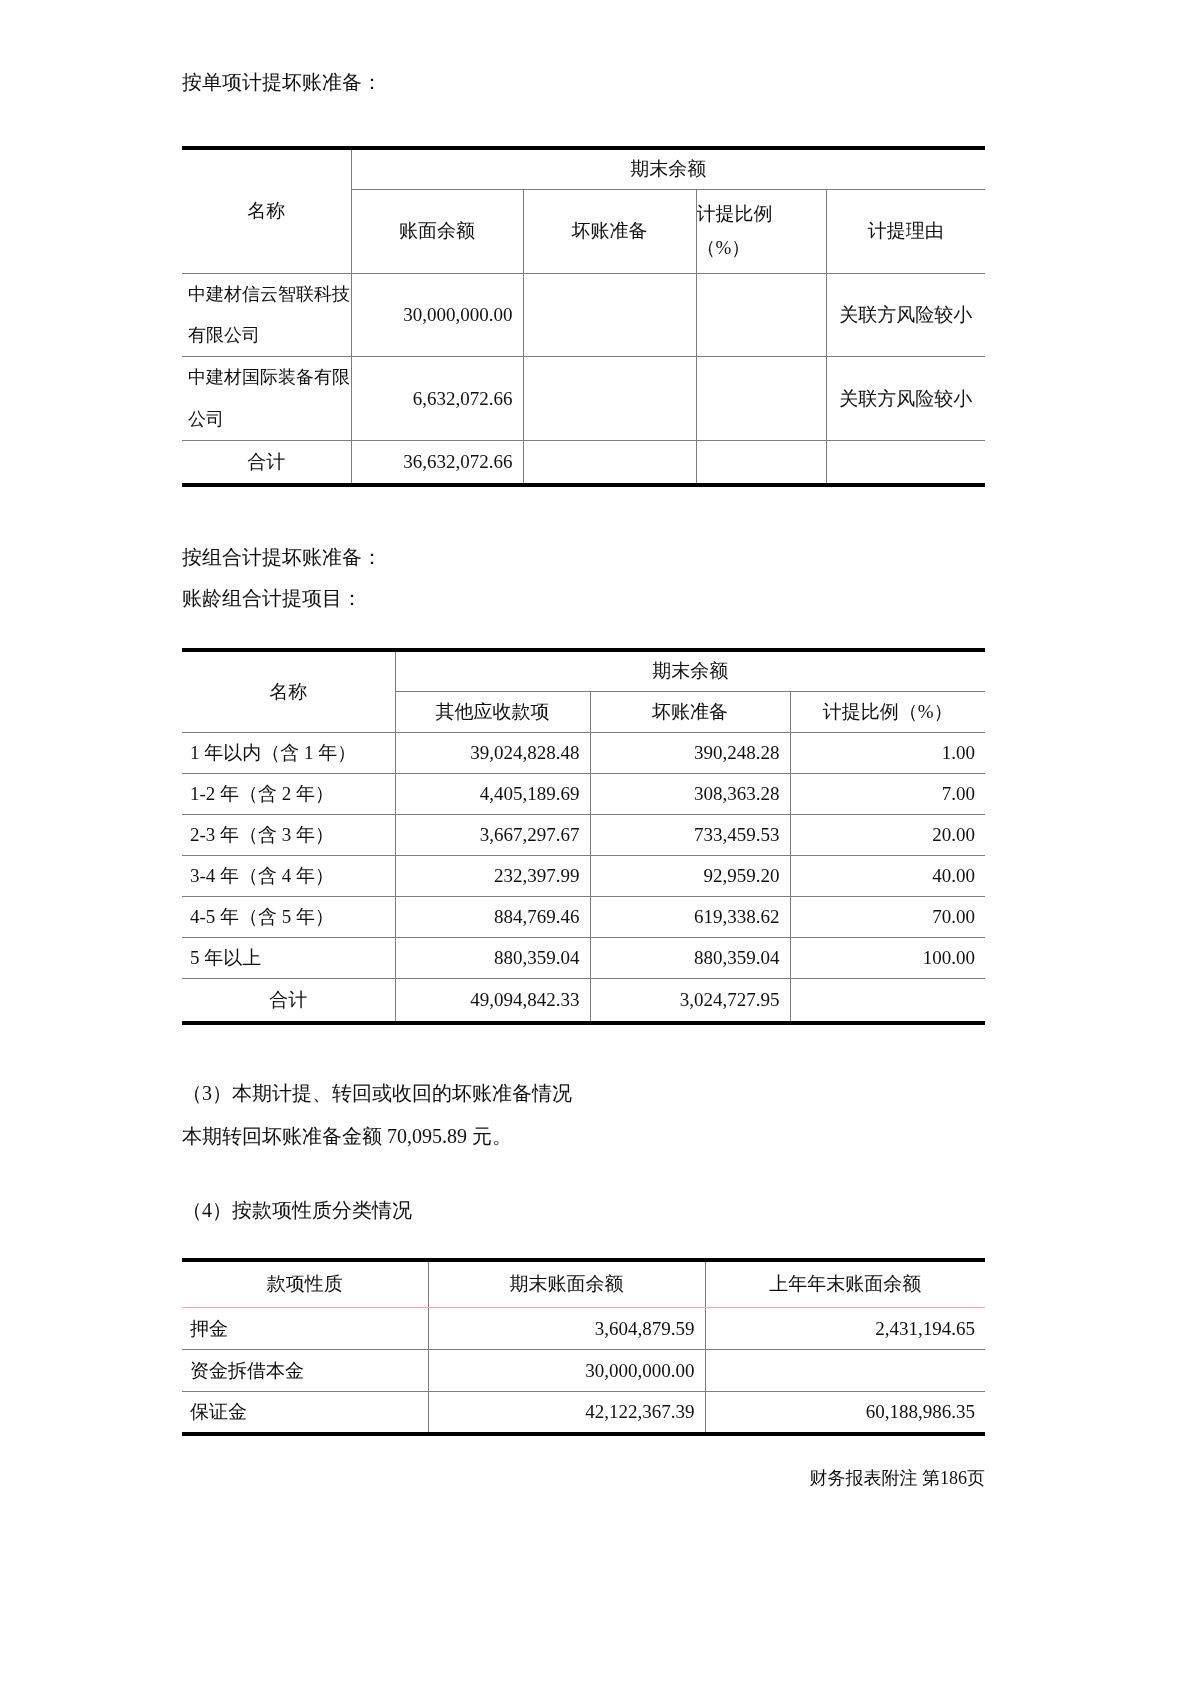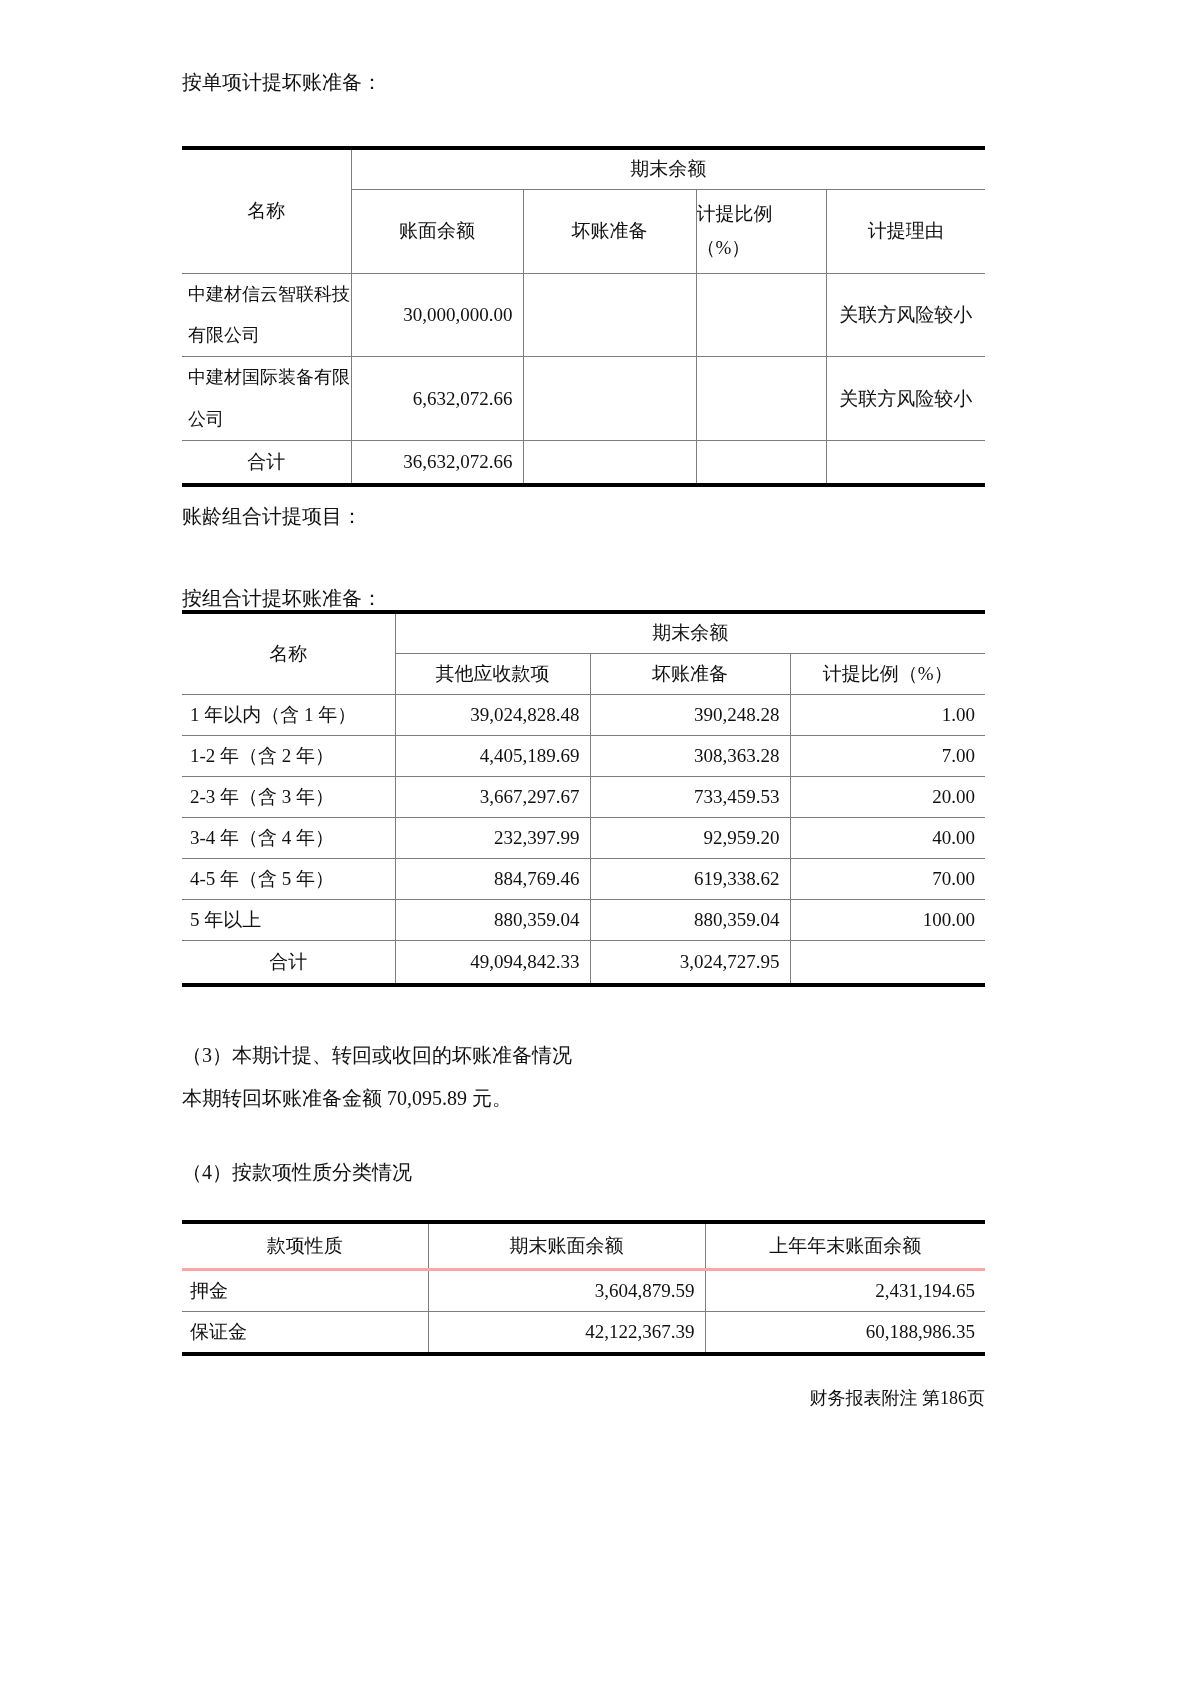--- a/index.html
+++ b/index.html
@@ -37,21 +37,21 @@
   #t1 .hr2{height:84px;}
   #t1 .dr{height:81px;}
   #t1 .tr-total{height:44px;}
   
   #t2 .hr1{height:42px;}
   #t2 .hr2{height:41px;}
   #t2 .dr{height:41px;}
   #t2 .tr-total{height:44px;}
   
   #t3 .hr{height:48px;}
-  #t3 .hr th{border-bottom:3px solid #fca5a5;}
+  #t3 .hr th{border-bottom:1px solid #fca5a5;}
   #t3 .dr{height:42px;}
 
   .footer{
     margin-top:30px;text-align:right;font-size:18px;color:#111;
   }
 </style>
 </head>
 <body>
 
 <div class="content">
@@ -99,22 +99,22 @@
       <tr class="tr-total">
         <td class="c">合计</td>
         <td class="num vl">36,632,072.66</td>
         <td class="num vl"></td>
         <td class="num vl"></td>
         <td class="c vl"></td>
       </tr>
     </tbody>
   </table>
 
+  <p class="para" id="sec2-title">按组合计提坏账准备：</p>
   <p class="para" id="sec2-subtitle">账龄组合计提项目：</p>
-  <p class="para" id="sec2-title">按组合计提坏账准备：</p>
 
   <table class="t-outer" id="t2">
     <colgroup>
       <col style="width:213px">
         <col style="width:195px">
         <col style="width:200px">
         <col style="width:195px">
     </colgroup>
     <thead>
       <tr class="hr1">
@@ -191,20 +191,25 @@
         <th class="c vl">上年年末账面余额</th>
       </tr>
     </thead>
     <tbody>
       <tr class="dr">
         <td class="lbl">押金</td>
         <td class="num vl">3,604,879.59</td>
         <td class="num vl">2,431,194.65</td>
       </tr>
       <tr class="dr">
+        <td class="lbl">资金拆借本金</td>
+        <td class="num vl">30,000,000.00</td>
+        <td class="num vl"></td>
+      </tr>
+      <tr class="dr">
         <td class="lbl">保证金</td>
         <td class="num vl">42,122,367.39</td>
         <td class="num vl">60,188,986.35</td>
       </tr>
     </tbody>
   </table>
 
   <div class="footer">财务报表附注 第186页</div>
 
 </div>

